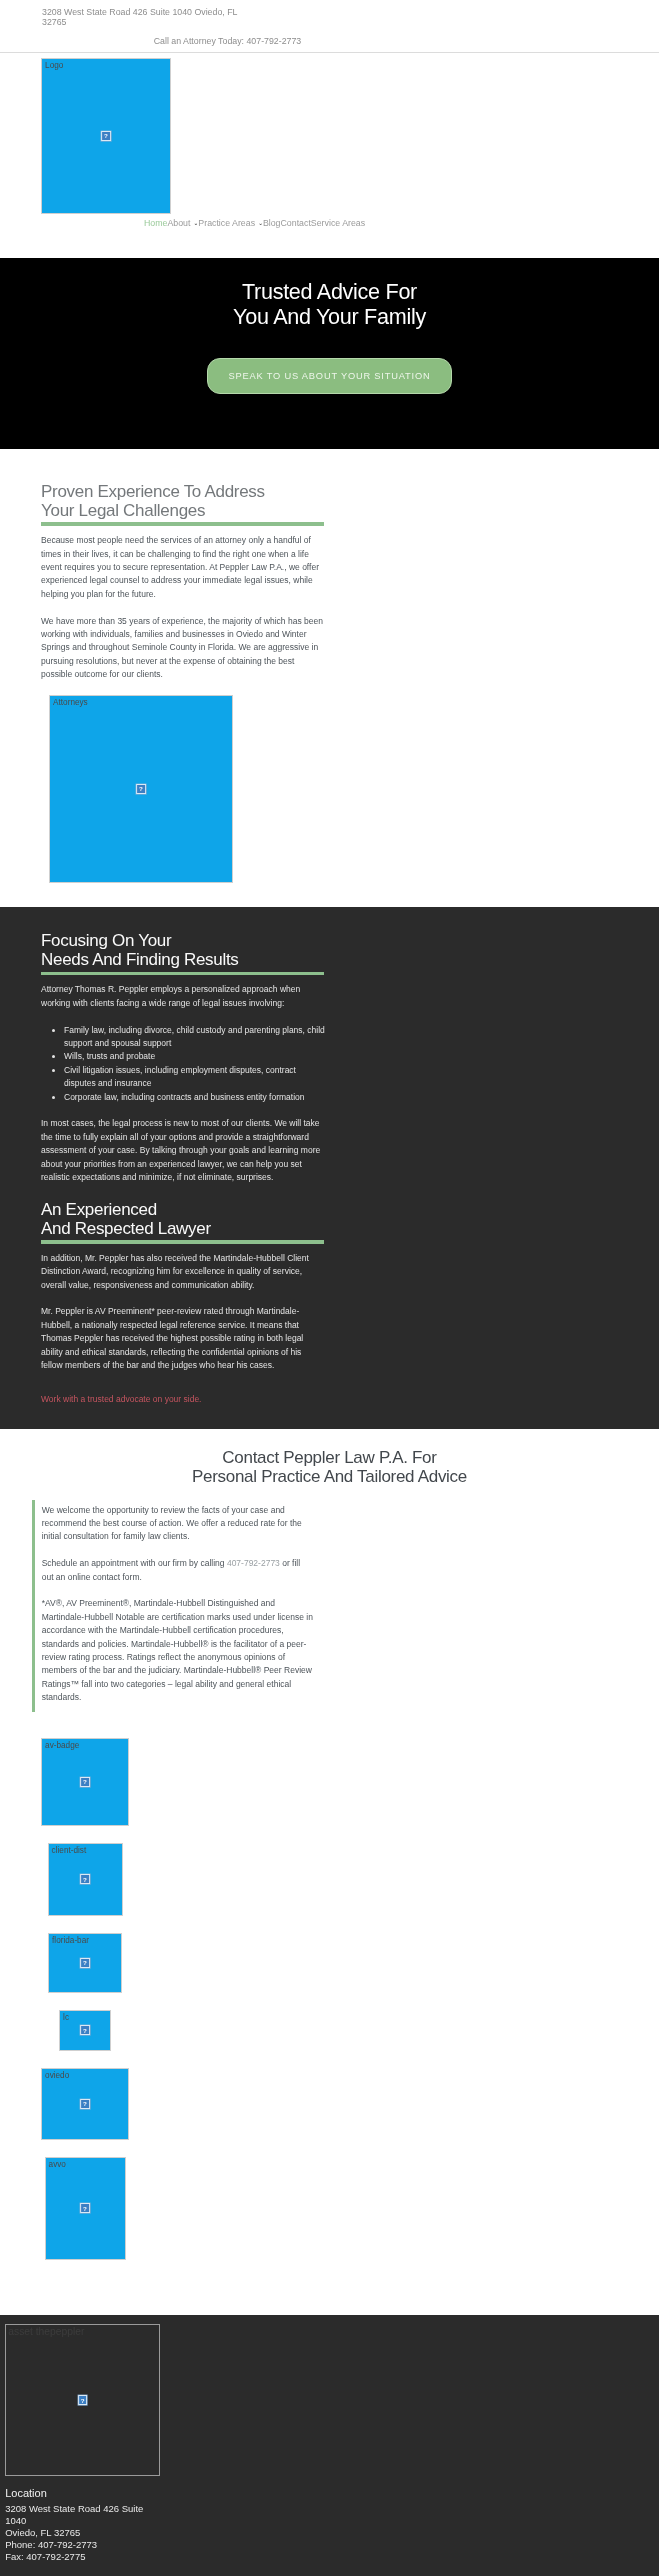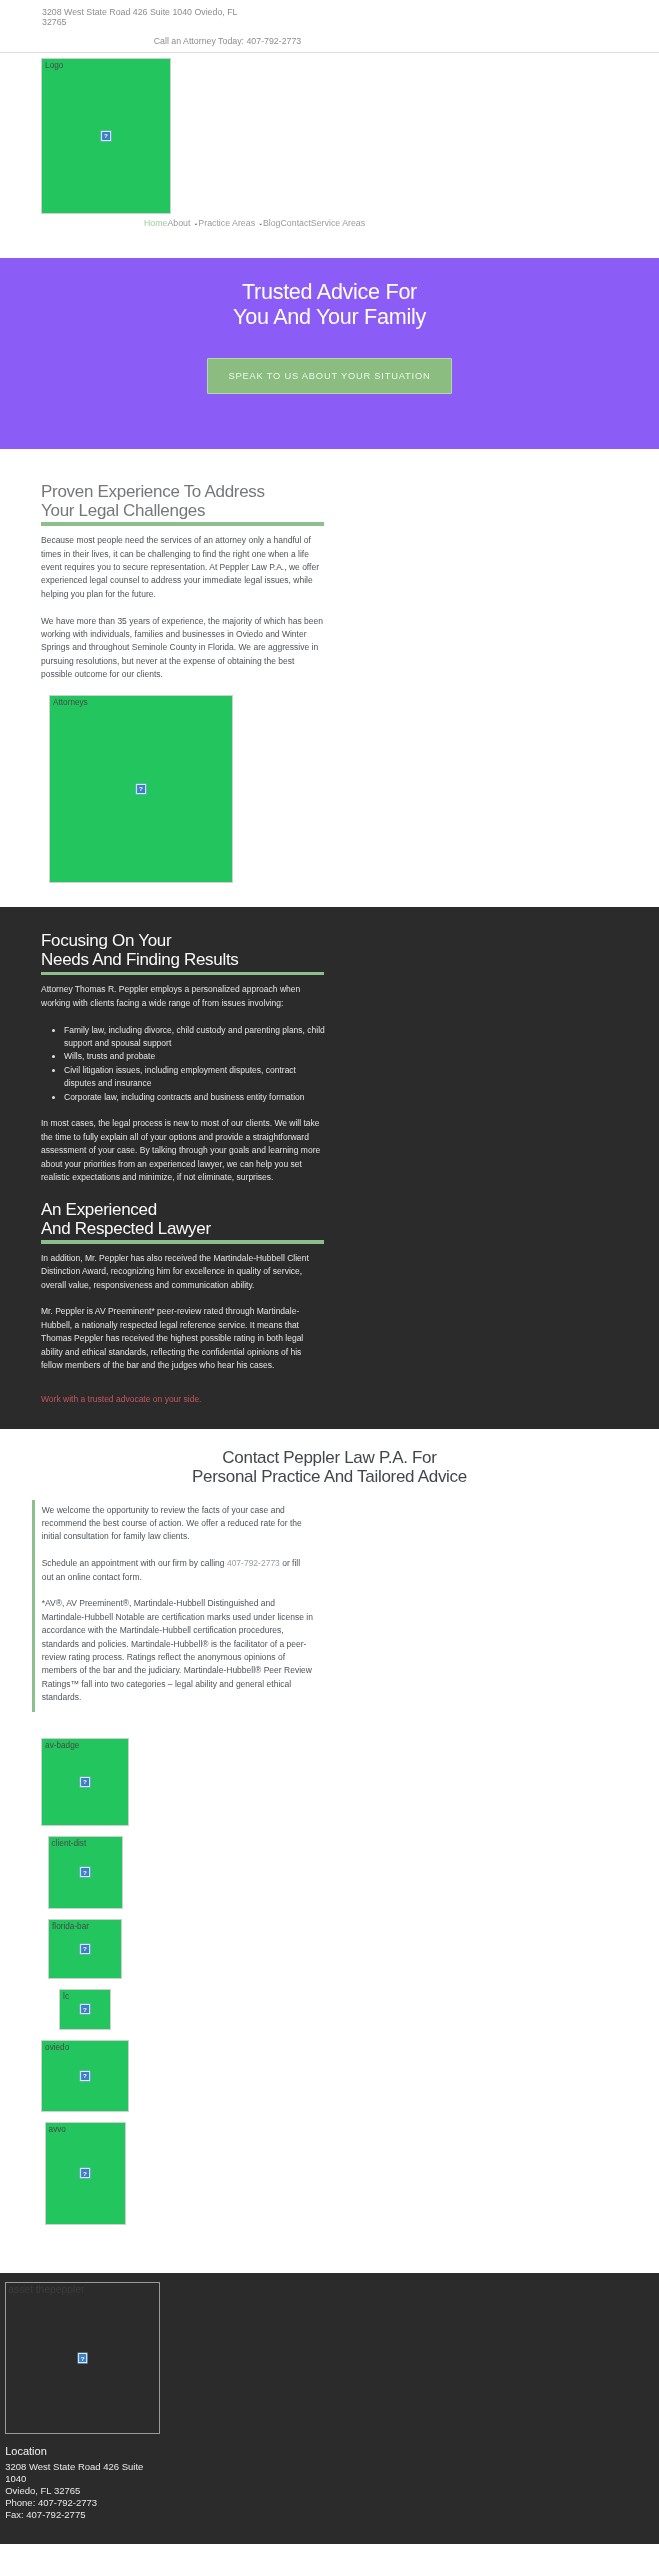--- a/index.html
+++ b/index.html
@@ -9,42 +9,42 @@
     background:#ffffff;
     font-family:"Liberation Sans", sans-serif;
     position:relative;
   }
   
   .topbar { padding-top:6.7px; }
   .topbar-address { margin-left:42px; width:206px; font-size:8.8px; line-height:10.8px; color:#8d8d8d; }
   .topbar-call { margin-left:42px; width:371px; text-align:center; font-size:8.8px; color:#8d8d8d; margin-top:7.7px; padding-bottom:5.7px; }
   .topbar-divider { border-bottom:0.5px solid #dcdcdc; }
   
-  .broken-box { position:relative; border:0.5px solid #cfcfcf; background:#22c55e; }
+  .broken-box { position:relative; border:0.5px solid #cfcfcf; background:#0ea5e9; }
   .broken-box .alt-label { position:absolute; top:2.1px; left:3.1px; font-size:8.2px; color:#4a4a4a; white-space:nowrap; }
   .broken-icon {
     position:absolute; top:50%; left:50%; transform:translate(-50%,-50%);
     width:9.8px; height:9.8px; background:#3b7fc4;
     box-shadow: inset 0 0 0 1px #dce9f5, 0 0 0 0.5px #8fb4d6;
     display:flex; align-items:center; justify-content:center;
     color:#ffffff; font-size:6.2px; font-weight:bold; font-family:"Liberation Sans",sans-serif;
   }
   
   .logo-box { margin:5.2px 0 0 41px; width:130px; height:156px; }
   .main-nav { display:flex; gap:0; margin:4.1px 0 0 144px; padding-bottom:30px; font-size:8.8px; color:#9a9a9a; align-items:center; }
   .main-nav .nav-item { cursor:pointer; white-space:nowrap; }
   .main-nav .active { color:#9bcb9b; }
   .caret { font-size:5.7px; color:#3b3b3b; margin-left:3.1px; display:inline-block; transform:translateY(-1px); }
   
-  .hero { background:#8b5cf6; text-align:center; padding:20.6px 0 55px; }
+  .hero { background:#000000; text-align:center; padding:20.6px 0 55px; }
   .hero-title { color:#ffffff; font-size:21.6px; line-height:25px; font-weight:normal; letter-spacing:-0.3px; }
   .hero-sub { color:#ffffff; font-size:14.4px; line-height:19px; margin-top:15.5px; }
   .hero-cta {
     margin-top:29px; display:inline-block;
-    background:#8bbd80; border:1px solid #b5d8ab; border-radius:1px;
+    background:#8bbd80; border:1px solid #b5d8ab; border-radius:13px;
     color:#eef6ea; font-size:9.3px; letter-spacing:0.8px;
     padding:12.4px 20.6px; min-width:222px; cursor:pointer;
     font-family:"Liberation Sans",sans-serif;
     text-align:center;
   }
   
   .col { margin-left:41px; width:284px; }
   h2.sec { font-size:17px; line-height:19px; font-weight:normal; margin:0; letter-spacing:-0.3px; }
   .h2-light { color:#74787b; }
   .h2-dark-bg { color:#fafafa; }
@@ -57,21 +57,21 @@
   .dark-section p.body, .dark-section li { color:#e4e4e4; }
   .dark-section ul { margin:0 0 13.4px; padding-left:23px; }
   .dark-section li { font-size:8.5px; line-height:13.4px; }
   .red-link { color:#c4545f; font-size:8.5px; line-height:13.4px; margin-top:7.2px; display:inline-block; cursor:pointer; }
   
   .contact-heading { text-align:center; margin:18.5px 0 13.4px; font-size:17px; line-height:19.6px; color:#42474c; font-weight:normal; letter-spacing:-0.3px; }
   .quote-block { border-left:3.1px solid #8dbf8d; margin-left:32px; width:281px; padding:3.1px 0 2.1px 6.7px; }
   .phone-link { color:#9aa0a4; cursor:pointer; }
   
   .badges { margin:26px 0 0 41px; width:88px; display:flex; flex-direction:column; align-items:center; }
-  .badge { margin-bottom:10px; }
+  .badge { margin-bottom:17px; }
   .badge-av { width:88px; height:88px; }
   .badge-client { width:75px; height:73px; }
   .badge-florida { width:74px; height:60px; }
   .badge-lc { width:52px; height:41px; }
   .badge-oviedo { width:88px; height:72px; }
   .badge-avvo { width:81px; height:103px; }
   
   .site-footer { background:#2b2b2b; margin-top:38px; padding:9.3px 0 23px 5.2px; color:#e8e8e8; }
   .map-box { width:155px; height:152px; border:0.5px solid #9a9a9a; position:relative; background:#2b2b2b; }
   .map-box .alt-label { position:absolute; top:1px; left:2.1px; font-size:10.3px; color:#3c3c3c; }
@@ -129,21 +129,21 @@
   </div>
 </div>
 
 <div class="dark-section">
   <div class="col">
     <h2 class="sec h2-dark-bg">
       <div>Focusing On Your</div>
       <div>Needs And Finding Results</div>
     </h2>
     <div class="greenbar"></div>
-    <p class="body">Attorney Thomas R. Peppler employs a personalized approach when working with clients facing a wide range of from issues involving:</p>
+    <p class="body">Attorney Thomas R. Peppler employs a personalized approach when working with clients facing a wide range of legal issues involving:</p>
     <ul>
         <li>Family law, including divorce, child custody and parenting plans, child support and spousal support</li>
         <li>Wills, trusts and probate</li>
         <li>Civil litigation issues, including employment disputes, contract disputes and insurance</li>
         <li>Corporate law, including contracts and business entity formation</li>
       </ul>
     <p class="body">In most cases, the legal process is new to most of our clients. We will take the time to fully explain all of your options and provide a straightforward assessment of your case. By talking through your goals and learning more about your priorities from an experienced lawyer, we can help you set realistic expectations and minimize, if not eliminate, surprises.</p>
 
     <h2 class="sec h2-dark-bg" style="margin-top:15.5px;">
       <div>An Experienced</div>

